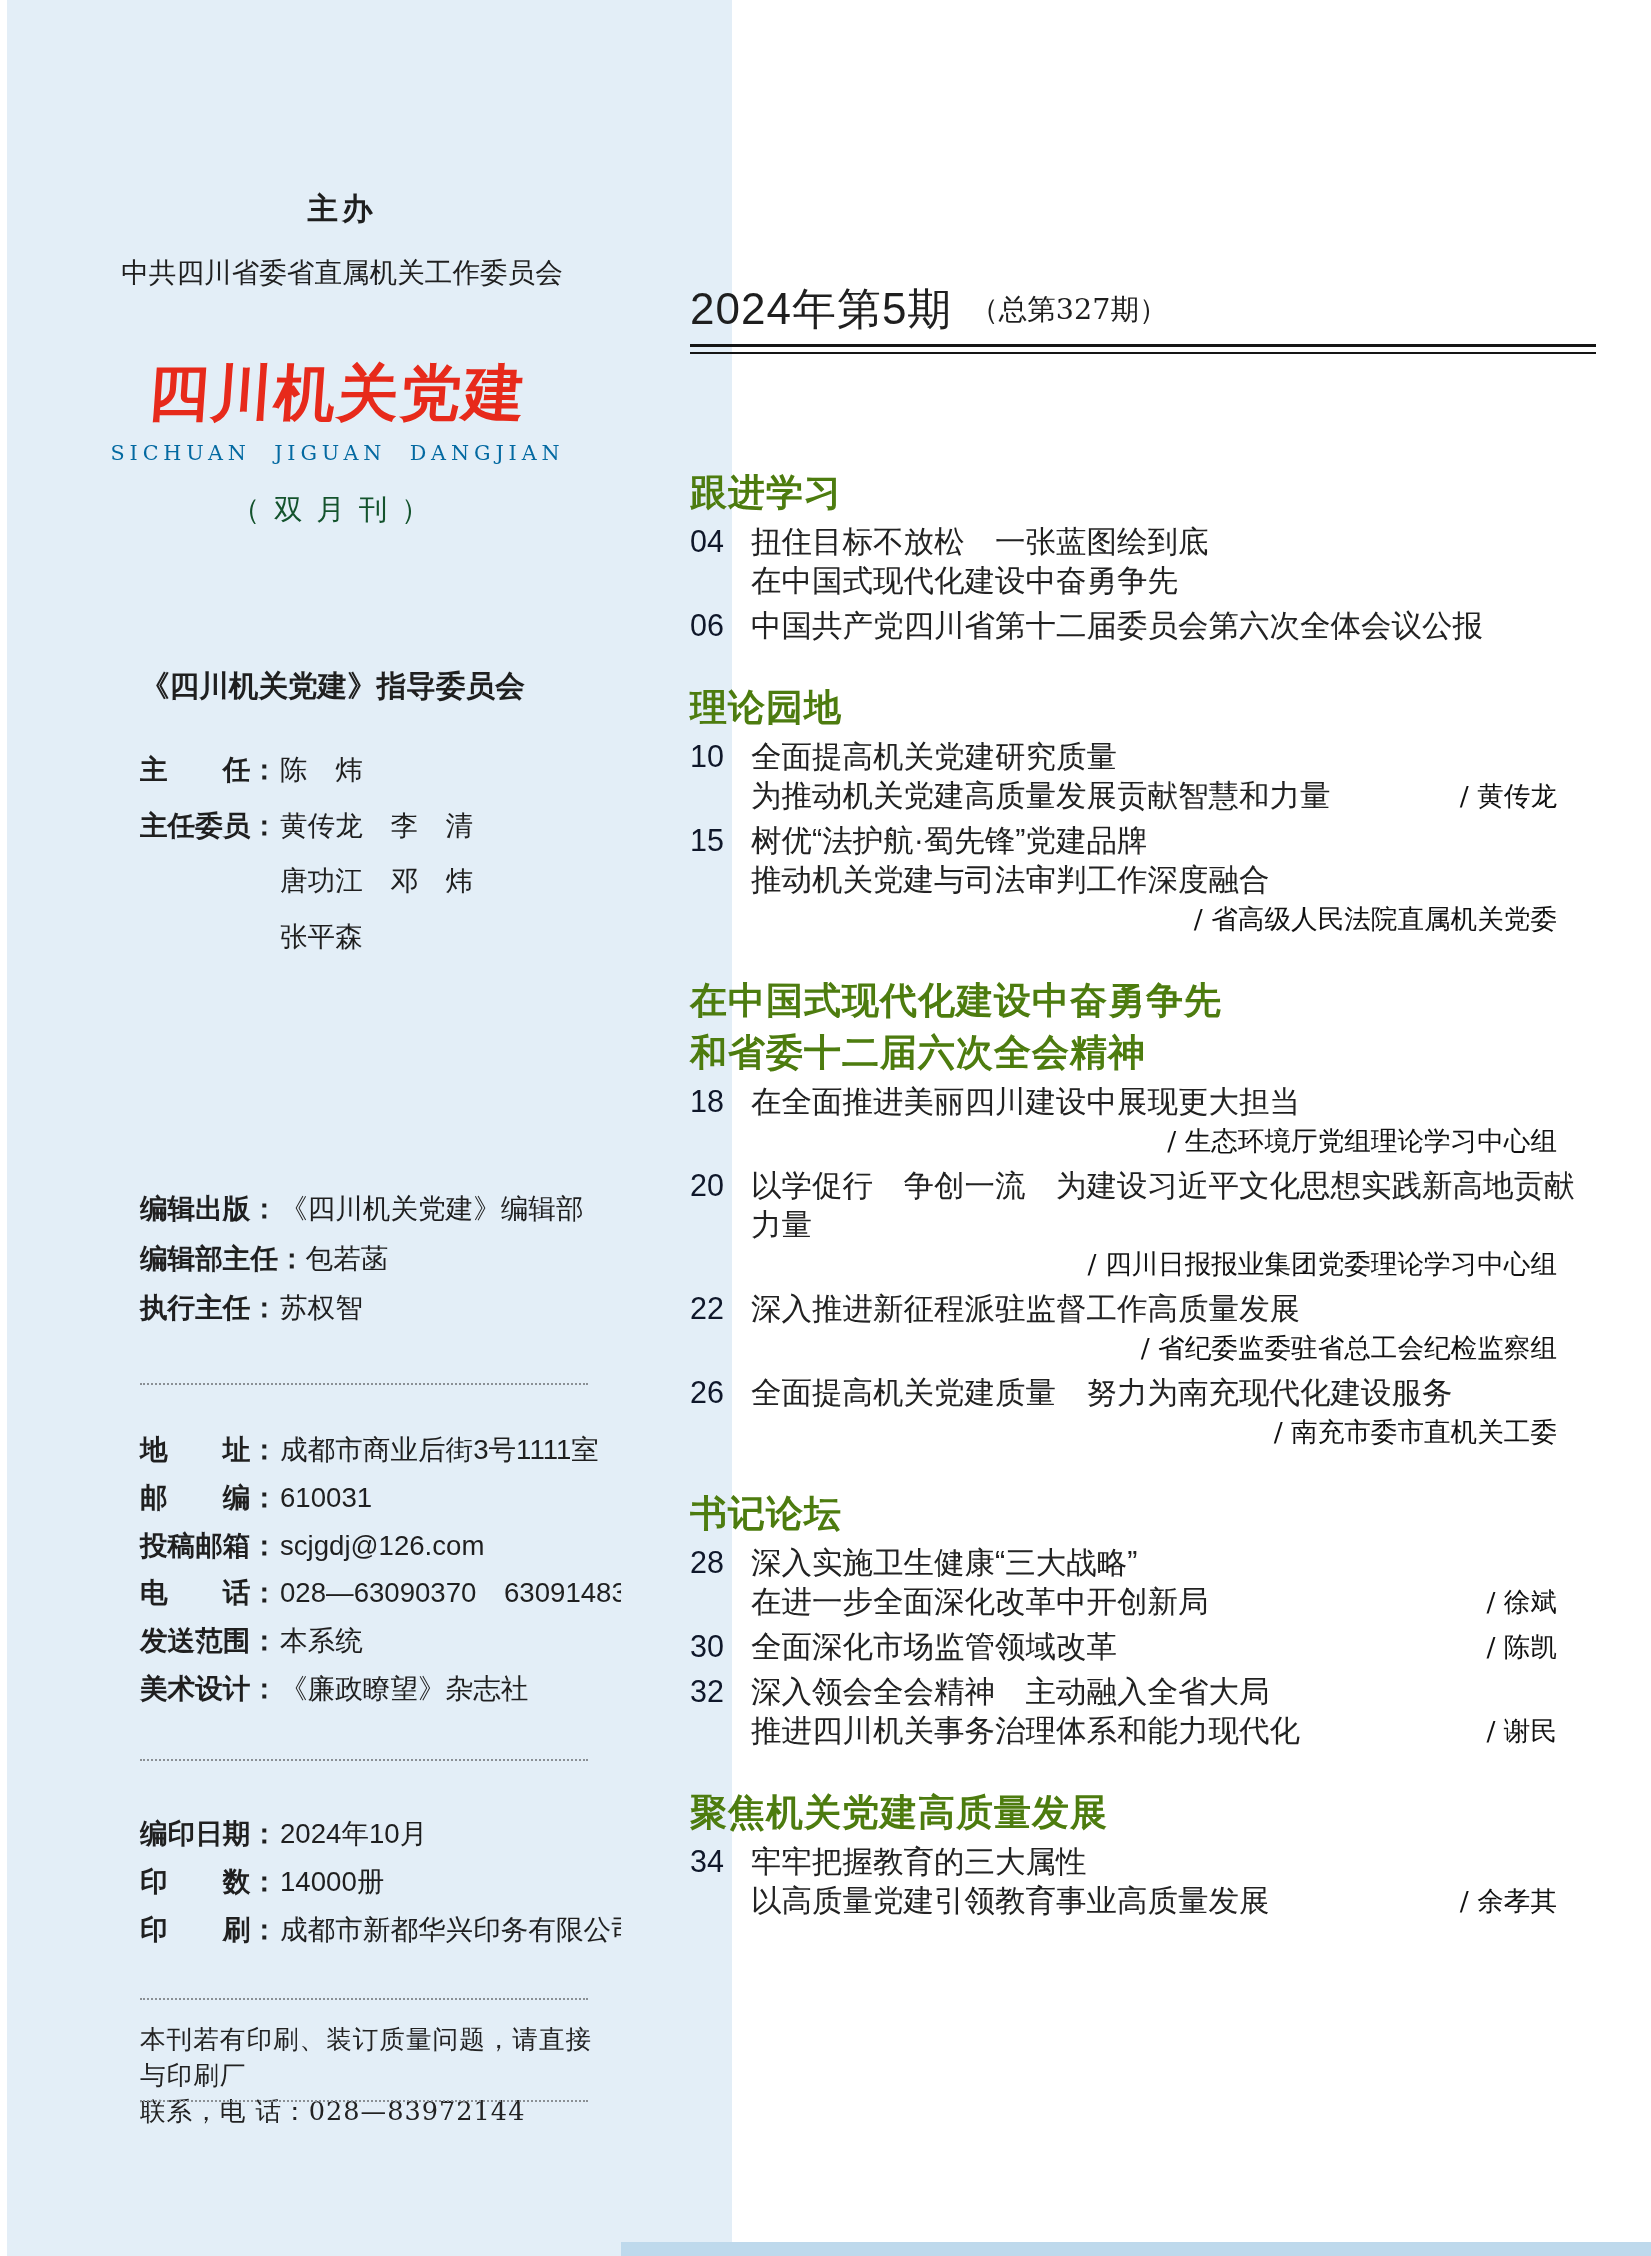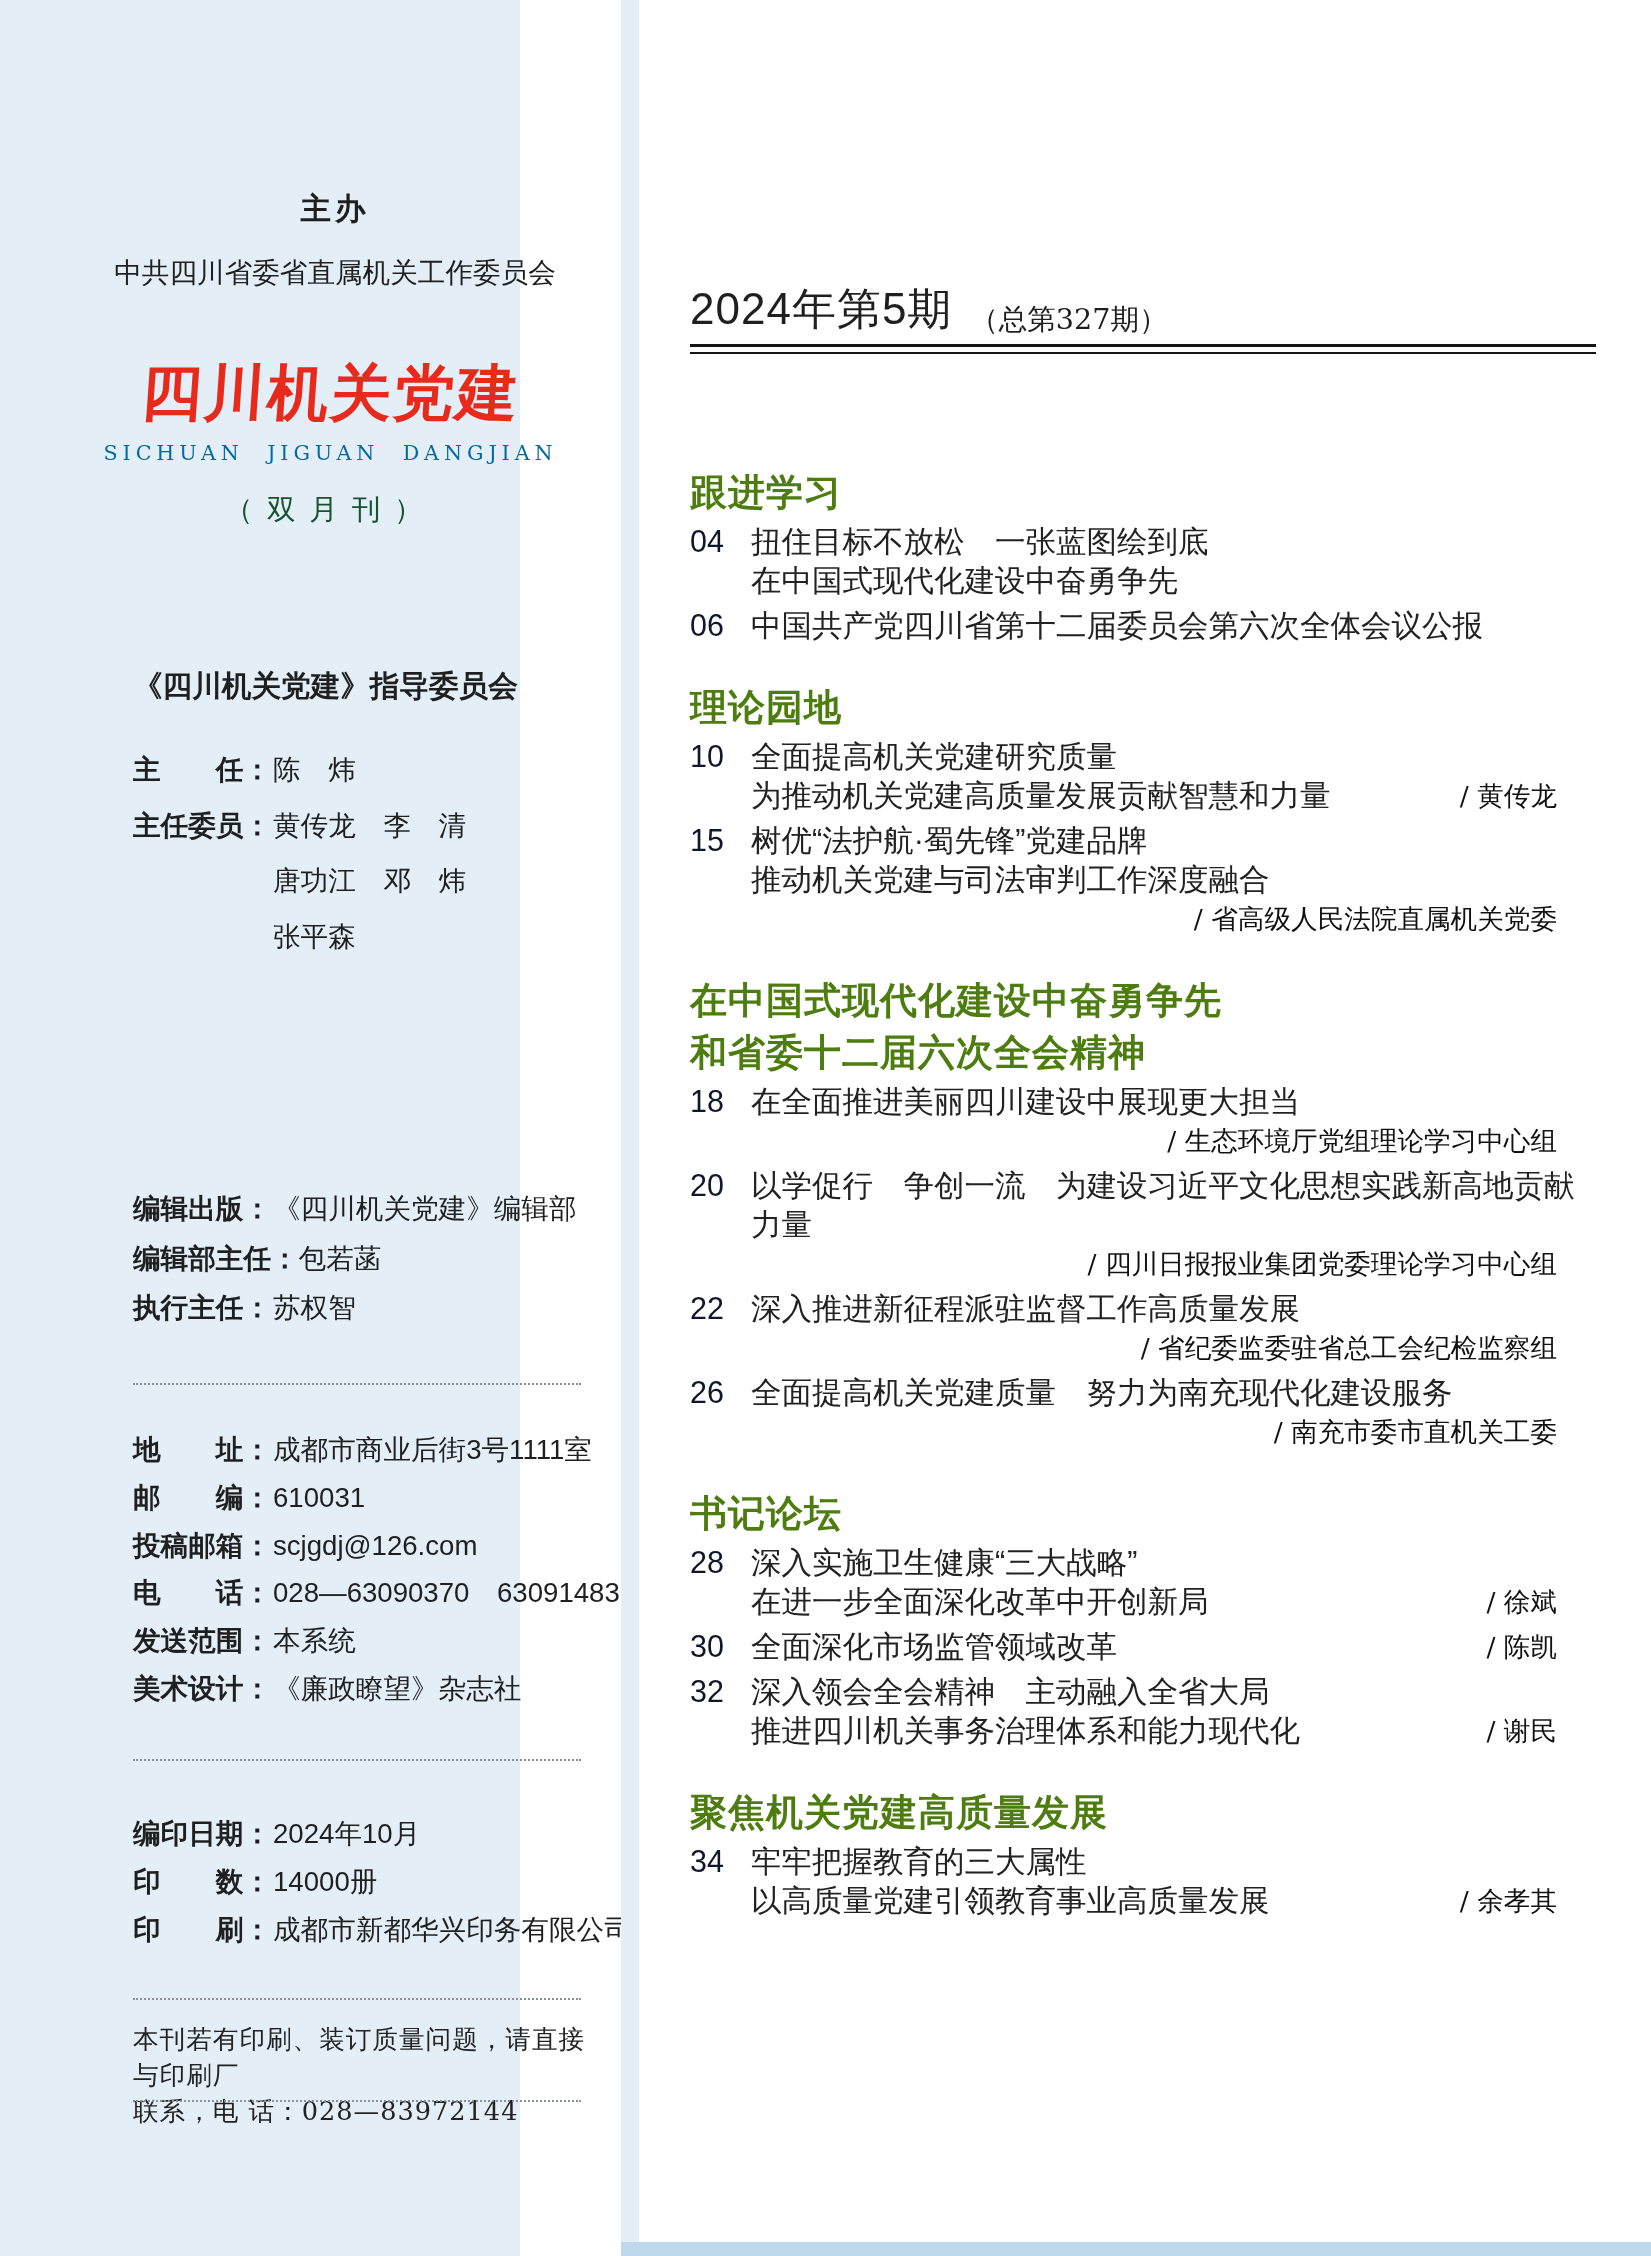--- a/index.html
+++ b/index.html
@@ -2,21 +2,21 @@
 <html><head>
 <meta charset="utf-8">
 <style>
   html,body{margin:0;padding:0;}
   body{
     width:1652px;height:2257px;position:relative;background:#ffffff;
     font-family:"Liberation Sans","DejaVu Sans",sans-serif;color:#1f1f1f;
     overflow:hidden;
   }
   
-  .sidebar{position:absolute;left:0;top:0;width:520px;height:2257px;background:#e3eef7;}
+  .sidebar{position:absolute;left:7px;top:0;width:725px;height:2257px;background:#e3eef7;}
   .vstrip{position:absolute;left:621px;top:0;width:17.7px;height:2257px;background:#e3eef7;}
   .bottombar{position:absolute;left:621px;right:0;bottom:0;height:14.8px;background:#bed9ec;}
 
   .sb-center{position:absolute;left:79px;width:512px;text-align:center;}
   .organizer-label{font-size:30.5px;font-weight:700;letter-spacing:3.9px;}
   .organizer-name{font-size:27.6px;margin-top:23.6px;letter-spacing:0px;white-space:nowrap;}
 
   .logo-block{position:absolute;left:94px;width:473px;text-align:center;}
   .logo-title{
     font-family:"DejaVu Serif","Liberation Serif",serif;
@@ -43,21 +43,21 @@
   .sb-label{display:inline-block;min-width:140px;font-weight:700;}
   .sb-value{font-weight:400;}
 
   .dotline{position:absolute;left:133px;width:448px;border-top:2px dotted #8a8f94;height:0;}
 
   .print-note{position:absolute;left:133px;width:463px;
     font-family:"DejaVu Serif","Liberation Serif",serif;
     font-size:25.6px;line-height:36px;letter-spacing:1px;color:#222;}
 
   
-  .issue-line{position:absolute;left:690px;top:280px;display:flex;align-items:flex-end;}
+  .issue-line{position:absolute;left:690px;top:280px;display:flex;align-items:center;}
   .issue-main{font-size:44px;font-weight:500;letter-spacing:1px;}
   .issue-sub{font-family:"DejaVu Serif","Liberation Serif",serif;font-size:28.6px;margin-left:17.7px;}
   .double-rule{position:absolute;left:690px;top:344px;width:906px;height:4.9px;
     border-top:3.9px solid #151515;border-bottom:2px solid #151515;}
 
   .toc{position:absolute;left:690px;top:469px;width:906px;}
   .toc-section{margin-top:39px;}
   .toc-section:first-child{margin-top:0;}
   .sec-head{color:#4d7c0f;font-size:37px;font-weight:700;line-height:47px;margin-bottom:5.9px;letter-spacing:1px;}
   .entry{margin-bottom:5.9px;}

